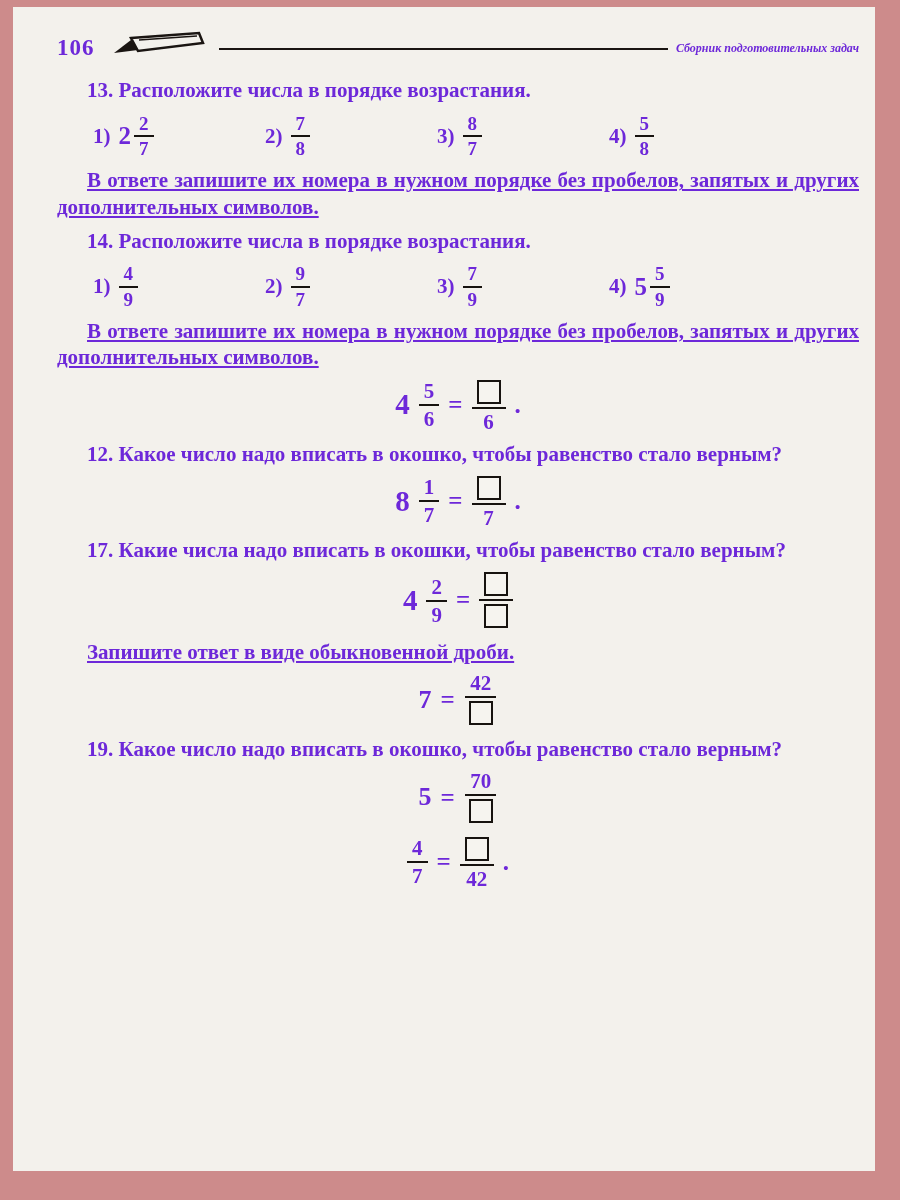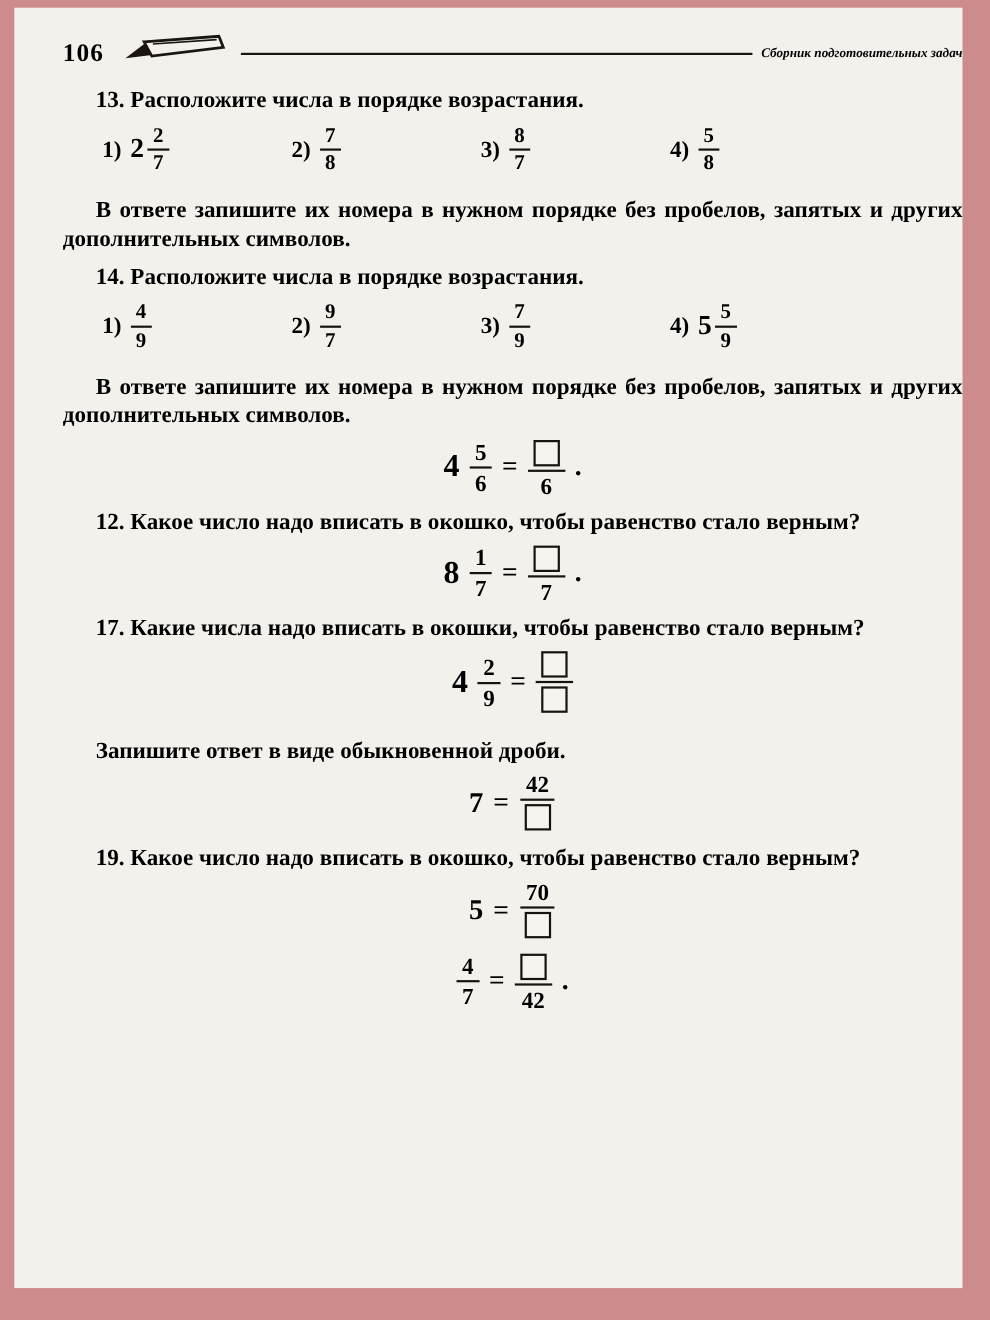--- a/index.html
+++ b/index.html
@@ -8,36 +8,36 @@
     background:#cd8b8b;
     font-family:"Liberation Serif", serif;
     position:relative;
     overflow:hidden;
   }
   .page {
     position:absolute;
     left:13px; top:7px;
     width:862px; height:1164px;
     background:#f3f1ec;
-    padding:24px 0 8px 44px;
-    color:#000000;
+    padding:24px 16px 8px 44px;
+    color:#6d28d9;
     font-weight:bold;
     font-size:21px;
     line-height:1.25;
     overflow:hidden;
   }
   
   .header { display:flex; align-items:center; gap:8px; margin-bottom:12px; }
   .pageno { font-size:23px; letter-spacing:1px; font-weight:bold; }
   .hicon { flex:0 0 auto; margin-left:8px; }
   .hline { flex:1; border-top:2px solid #1a1512; margin-top:2px; }
   .htitle { font-style:italic; font-size:12px; white-space:nowrap; overflow:hidden; max-width:330px; }
   
   .stmt { text-indent:30px; text-align:justify; margin-top:8px; }
-  .note { text-indent:30px; text-align:justify; margin-top:18px; }
+  .note { text-indent:30px; text-align:justify; margin-top:8px;text-decoration:underline; }
   
   .options { display:flex; margin:9px 0 4px 36px; }
   .opt { width:172px; display:flex; align-items:center; }
   .olabel { margin-right:8px; }
   .whole { font-size:25px; margin-right:3px; }
   .whole:empty { display:none; margin:0; }
   
   .frac {
     display:inline-flex; flex-direction:column; align-items:center;
     vertical-align:middle; font-size:19px; line-height:1.05; font-weight:bold;

